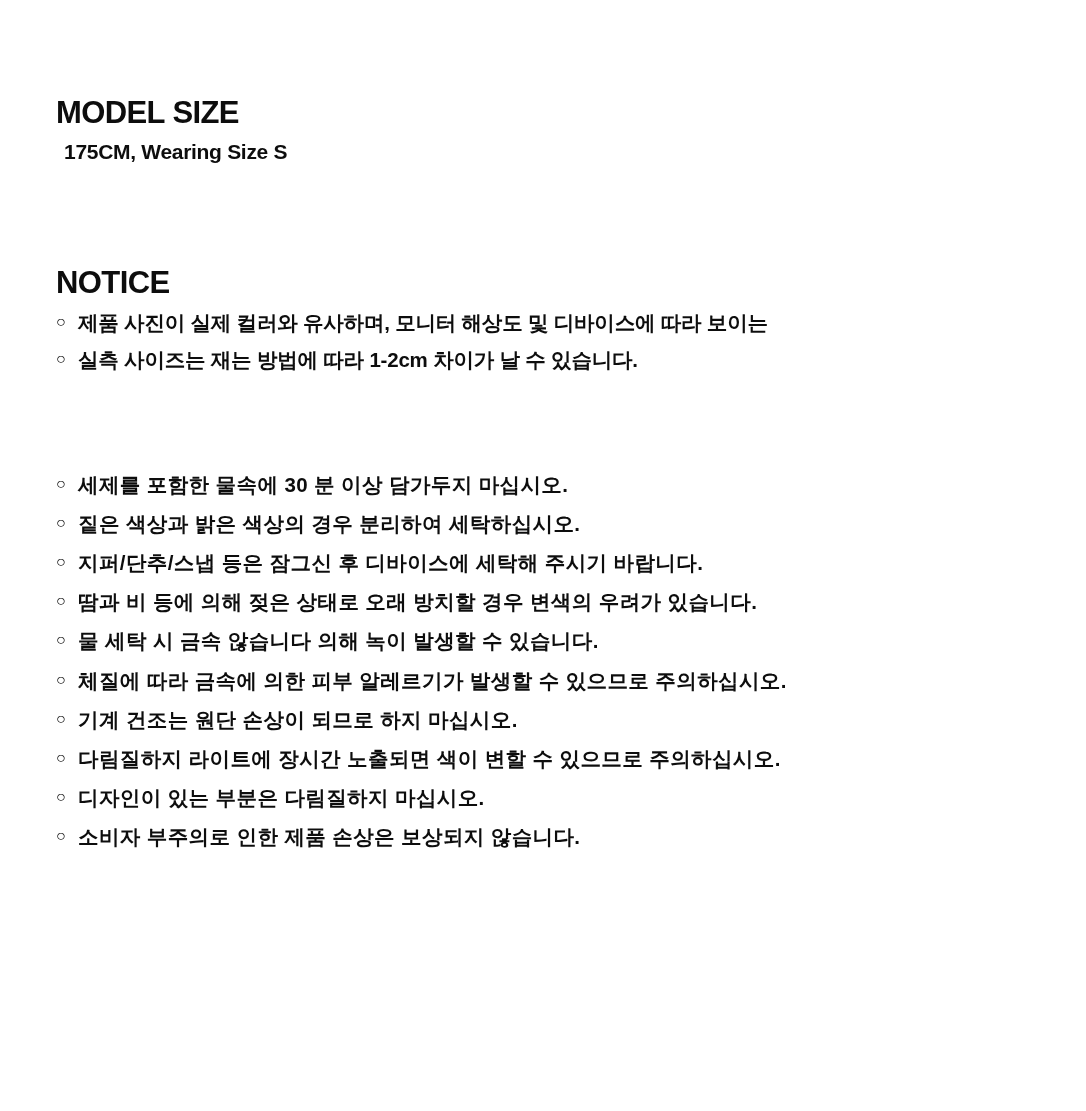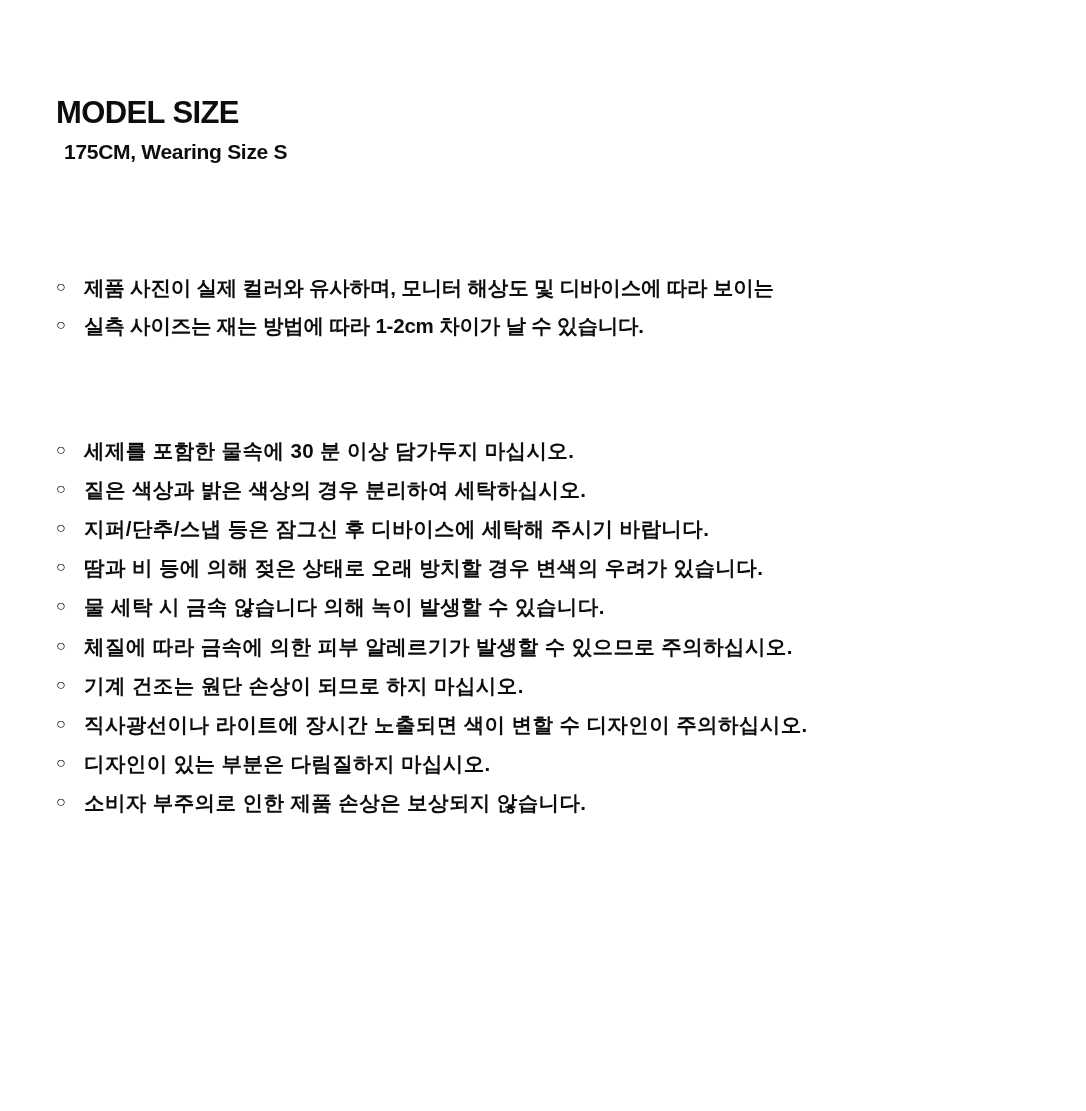--- a/index.html
+++ b/index.html
@@ -60,21 +60,20 @@
   .bullet {
     flex: 0 0 auto;
     width: 22px;
     font-size: 16px;
     line-height: 1.9;
     font-weight: 500;
   }
   .li-text {
     flex: 1 1 auto;
     display: block;
-    margin-left: 6px;
   }
   .li-text .l2 {
     display: block;
     text-indent: 0;
   }
   .caution-list li {
     margin-bottom: 8px;
     letter-spacing: 0.4px;
   }
   .notice-list li {
@@ -90,20 +89,21 @@
 <div class="page">
 
   <section class="section">
     <h2 class="section-title">MODEL SIZE</h2>
     <p class="subtitle">175CM, Wearing Size S</p>
   </section>
 
   <div class="gap-model-notice"></div>
 
   <section class="section">
+    <h2 class="section-title">NOTICE</h2>
     <ul class="list notice-list">
       <li>
         <span class="bullet">○</span>
         <span class="li-text">
           <span>제품 사진이 실제 컬러와 유사하며, 모니터 해상도 및 디바이스에 따라 보이는</span>
         </span>
       </li>
       <li>
         <span class="bullet">○</span>
         <span class="li-text">
@@ -140,21 +140,21 @@
       <li>
         <span class="bullet">○</span>
         <span class="li-text">체질에 따라 금속에 의한 피부 알레르기가 발생할 수 있으므로 주의하십시오.</span>
       </li>
       <li>
         <span class="bullet">○</span>
         <span class="li-text">기계 건조는 원단 손상이 되므로 하지 마십시오.</span>
       </li>
       <li>
         <span class="bullet">○</span>
-        <span class="li-text">직사광선이나 라이트에 장시간 노출되면 색이 변할 수 디자인이 주의하십시오.</span>
+        <span class="li-text">다림질하지 라이트에 장시간 노출되면 색이 변할 수 있으므로 주의하십시오.</span>
       </li>
       <li>
         <span class="bullet">○</span>
         <span class="li-text">디자인이 있는 부분은 다림질하지 마십시오.</span>
       </li>
       <li>
         <span class="bullet">○</span>
         <span class="li-text">소비자 부주의로 인한 제품 손상은 보상되지 않습니다.</span>
       </li>
     </ul>

